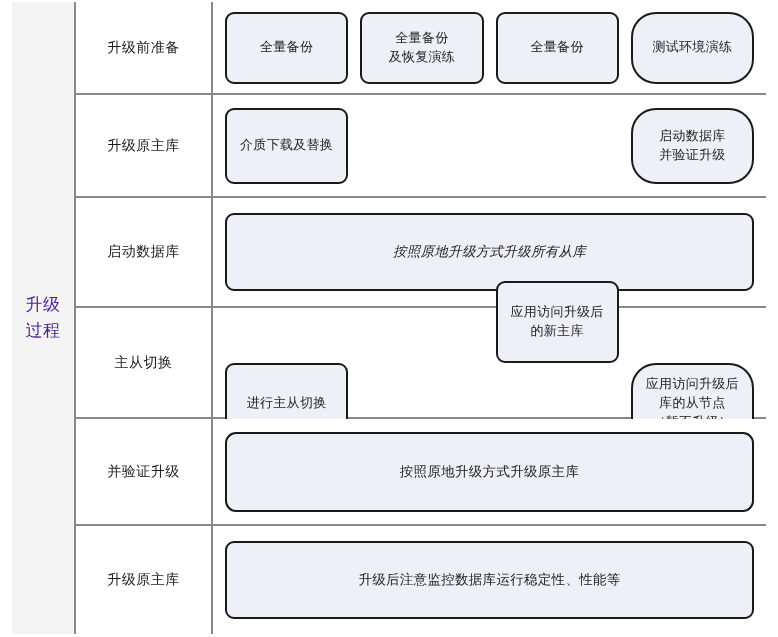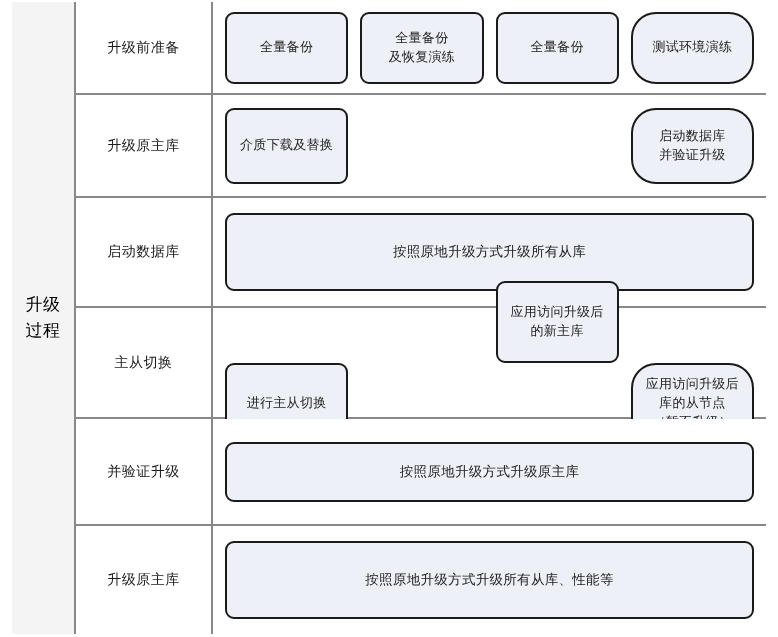--- a/index.html
+++ b/index.html
@@ -44,21 +44,21 @@
     background: #f4f4f4;
     border-right: 2px solid #888888;
     box-sizing: border-box;
     display: flex;
     align-items: center;
     justify-content: center;
   }
   .spine-label {
     font-size: 17px;
     line-height: 1.55;
-    color: #000000;
+    color: #4c1d95;
     text-align: center;
     letter-spacing: 0.5px;
     white-space: pre-line;
   }
 
   
   .grid {
     position: absolute;
     left: 76px;
     top: 2px;
@@ -125,23 +125,23 @@
     font-size: 13px;
     line-height: 1.45;
     letter-spacing: 0.3px;
     white-space: pre-line;
     padding: 4px 6px;
   }
 
   
   .row-prep .card     { height: 72px; }
   .row-inplace .card  { height: 76px; }
-  .row-slave .card    { height: 78px; grid-column: 1 / -1; }
+  .row-slave .card    { height: 78px; grid-column: 1 / -1; font-style: italic; }
   .row-switch .card   { height: 82px; }
-  .row-master .card   { height: 60px; grid-column: 1 / -1; }
+  .row-master .card   { height: 80px; grid-column: 1 / -1; border-radius: 11px; }
   .row-monitor .card  { height: 78px; grid-column: 1 / -1; }
 
   .col1 { grid-column: 1; }
   .col2 { grid-column: 2; }
   .col3 { grid-column: 3; }
   .col4 { grid-column: 4; border-radius: 25px; }
 
   .card-wide { font-size: 13.5px; }
 </style>
 </head>
@@ -223,19 +223,19 @@
         </div>
       </div>
     </div>
 
     <div class="row row-monitor last" style="height:108px">
       <div class="stage-cell">
         <span class="stage-label">升级原主库</span>
       </div>
       <div class="cards-cell">
         <div class="cards-track">
-          <div class="card card-wide">按照原地升级方式升级所有从库、性能等</div>
+          <div class="card card-wide">升级后注意监控数据库运行稳定性、性能等</div>
         </div>
       </div>
     </div>
 
   </div>
 </div>
 
 </body></html>

